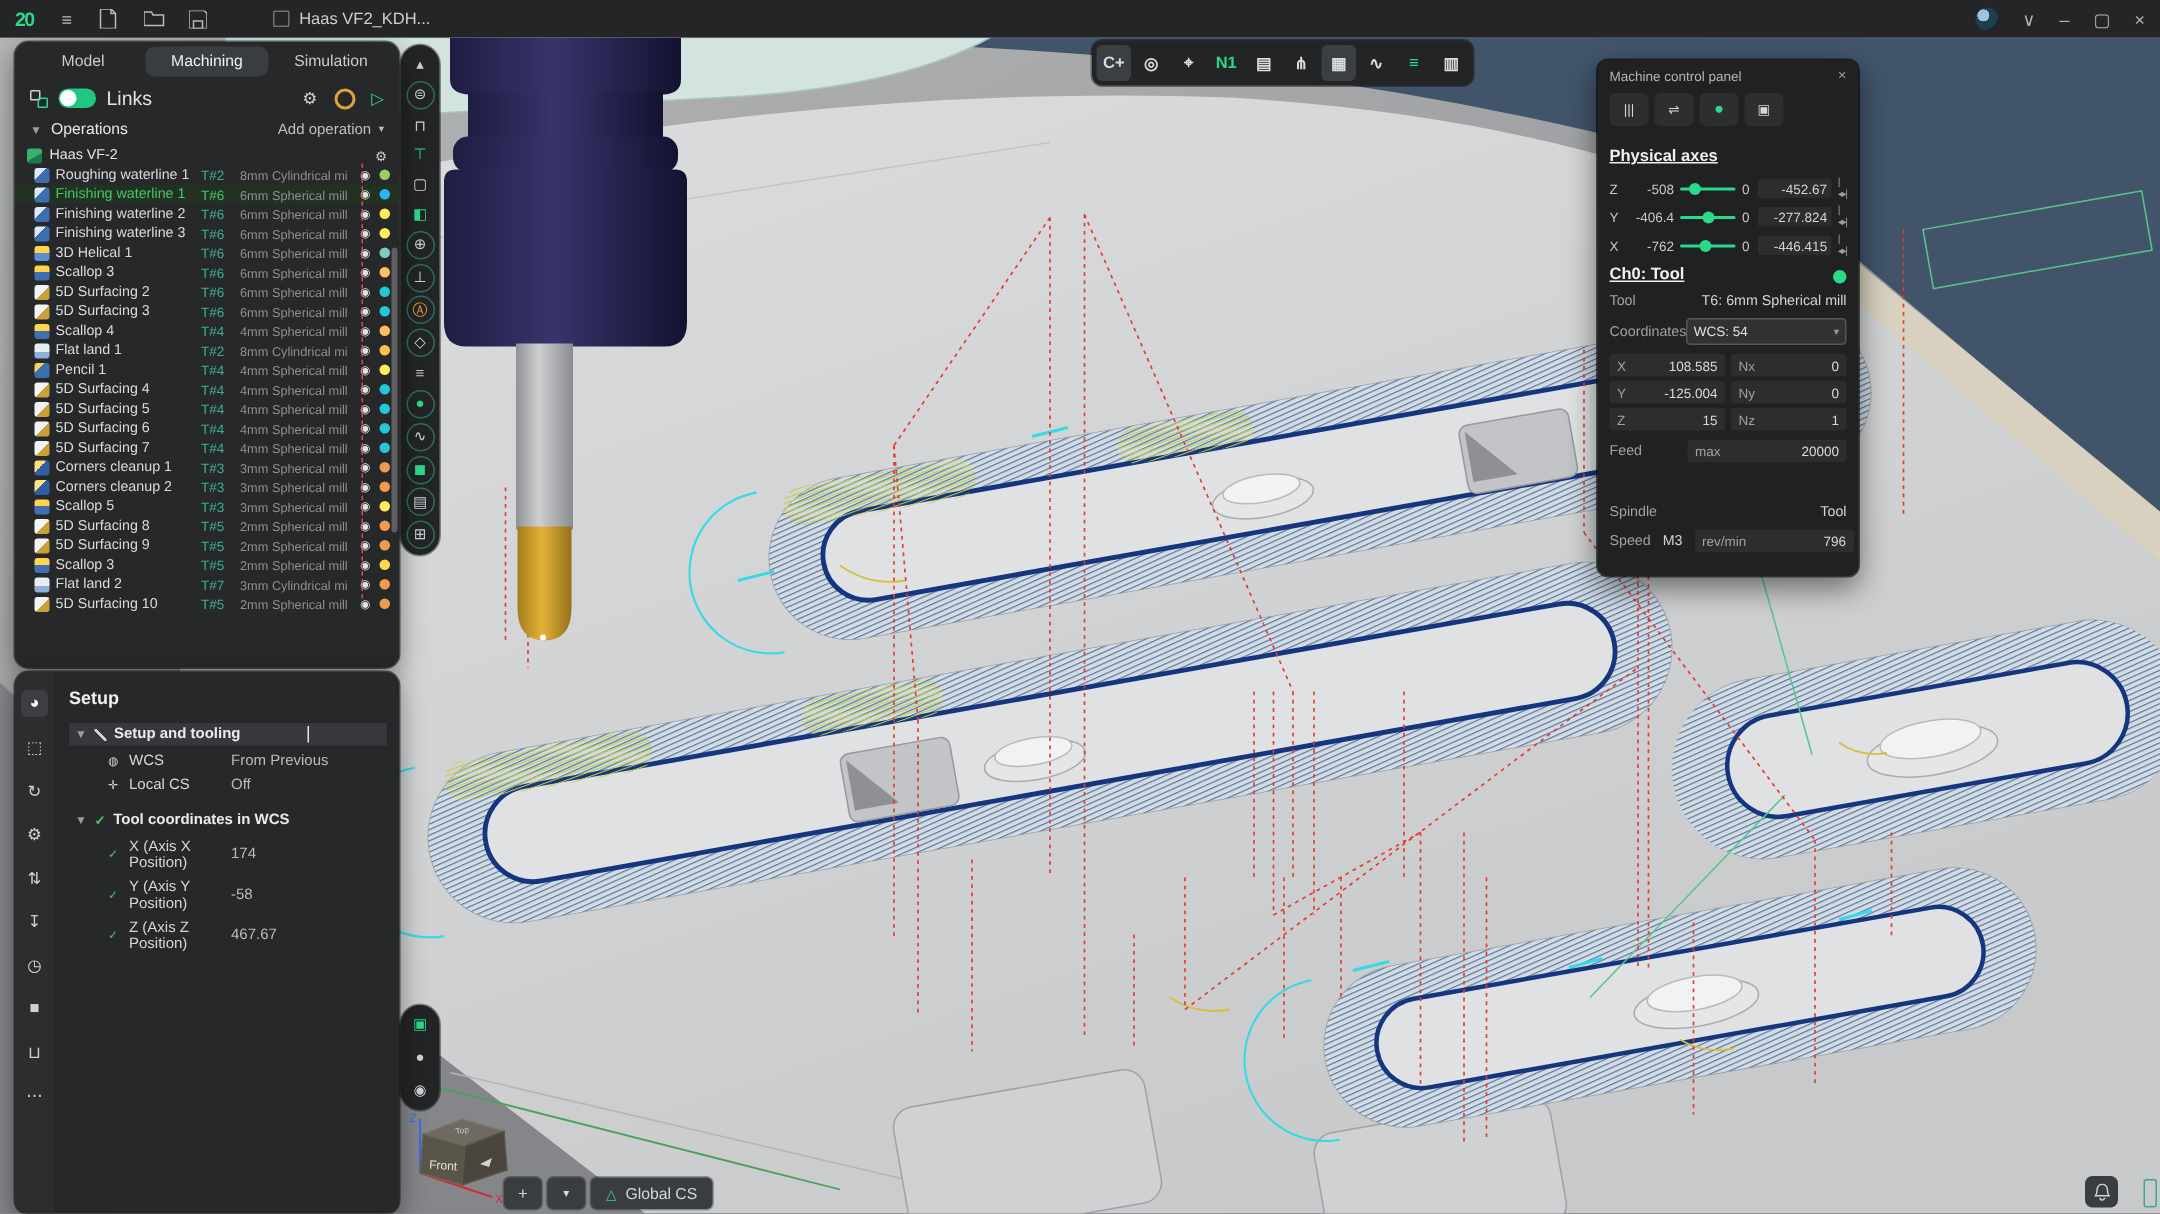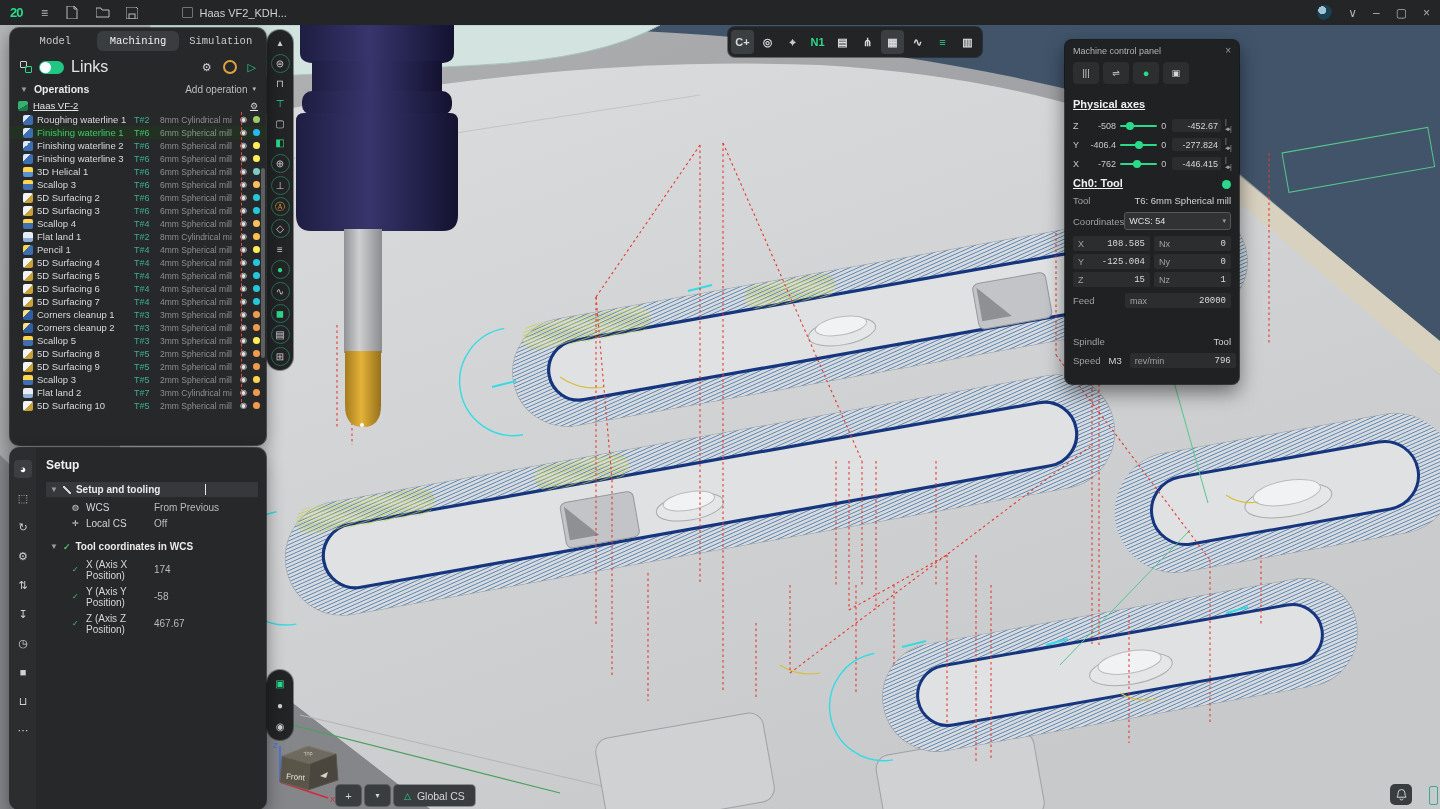--- a/index.html
+++ b/index.html
@@ -20,41 +20,41 @@
   .avatar{width:15px;height:15px;border-radius:50%;
     background:radial-gradient(circle at 35% 35%,#9fc3d8 0 28%,#1d4050 30% 70%,#102733 72%);}
   .winbtn{color:#aeb0b2;font-size:12px;line-height:1;}
 
   
   .panel{position:absolute;background:#26282a;border-radius:9px;
     box-shadow:0 0 0 1px rgba(0,0,0,.55),0 6px 18px rgba(0,0,0,.45);z-index:30;}
 
   
   #opsPanel{left:10px;top:28px;width:256px;height:417px;overflow:hidden;}
-  .tabs{display:flex;padding:3px 4px 2px;font-family:Liberation Mono, monospace;}
+  .tabs{display:flex;padding:3px 4px 2px;}
   .tab{flex:1;text-align:center;font-size:10.5px;color:#c9cbcd;padding:4px 0;border-radius:6px;}
   .tab[data-active="1"]{background:#3a3d40;color:#f0f0f0;}
   .links-row{display:flex;align-items:center;gap:7px;padding:5px 10px 4px;}
   .links-ic{width:12px;height:12px;position:relative;}
   .links-ic i{position:absolute;width:5px;height:5px;border:1px solid #cfd1d3;border-radius:1px;}
   .links-ic i:nth-child(1){left:0;top:0;}
   .links-ic i:nth-child(2){right:0;bottom:0;border-color:#2bd98a;}
   .toggle{width:25px;height:13px;border-radius:7px;background:#20c783;position:relative;}
   .toggle b{position:absolute;left:1px;top:1px;width:11px;height:11px;border-radius:50%;background:#fff;}
-  .links-row .lbl{font-size:16px;color:#e4e4e4;}
+  .links-row .lbl{font-size:13px;color:#e4e4e4;}
   .links-actions{margin-left:auto;display:flex;align-items:center;gap:11px;font-size:11px;}
   .gear{color:#d0d2d4;}
   .donut{width:10px;height:10px;border:2px solid #e0a23c;border-radius:50%;display:inline-block;}
   .play{color:#2bd98a;font-size:11px;}
   .ops-head{display:flex;align-items:center;padding:3px 10px;font-size:10.5px;}
   .ops-head .chev{color:#9a9c9e;margin-right:6px;font-size:8px;}
-  .ops-head .t{color:#e8e8e8;font-weight:bold;}
+  .ops-head .t{color:#e8e8e8;font-weight:normal;}
   .addop{margin-left:auto;color:#bdbfc1;font-size:10px;display:flex;gap:5px;align-items:center;}
   #opsListWrap{position:relative;height:326px;}
-  .mach-row{display:flex;align-items:center;gap:5px;padding:1px 8px;height:13px;font-size:9.5px;color:#e6e6e6;text-decoration:underline;}
+  .mach-row{display:flex;align-items:flex-end;gap:5px;padding:1px 8px;height:13px;font-size:9.5px;color:#e6e6e6;}
   .mach-ic{width:10px;height:10px;background:linear-gradient(150deg,#38b070 55%,#1d7a4a 55%);border-radius:2px;}
   .mach-row .gear{margin-left:auto;font-size:9px;color:#cfcfcf;}
   .op-row{display:flex;align-items:center;gap:4px;height:13px;padding:0 6px 0 13px;font-size:9.5px;color:#dadada;}
   .op-row[data-sel="1"]{background:#233122;}
   .op-row[data-sel="1"] .op-name,.op-row[data-sel="1"] .op-tool{color:#43c56b;}
   .op-icon{width:10px;height:10px;border-radius:2px;flex:none;background:#3d6fb0;}
   .op-row[data-icon="waterline"] .op-icon{background:linear-gradient(135deg,#dde9fa 40%,#3d6fb0 40%);}
   .op-row[data-icon="helical"]  .op-icon{background:linear-gradient(180deg,#ffd54f 45%,#5a8fd0 45%);}
   .op-row[data-icon="scallop"]  .op-icon{background:linear-gradient(180deg,#ffd54f 45%,#3f6fae 45%);}
   .op-row[data-icon="surf"]     .op-icon{background:linear-gradient(135deg,#f2f4f6 52%,#c8a238 52%);}
@@ -133,21 +133,21 @@
   .ch0 .dot{margin-left:auto;width:9px;height:9px;border-radius:50%;background:#2bd98a;}
   .mcp-row{display:flex;align-items:center;font-size:9.5px;color:#9fa1a3;margin:6px 0;}
   .mcp-row .rv{margin-left:auto;color:#d2d4d6;}
   .mcp-select{margin-left:auto;width:98px;height:16px;background:#303234;border:1px solid #55585a;
     border-radius:3px;display:flex;align-items:center;padding:0 4px;font-size:9px;color:#e0e0e0;}
   .mcp-select .dd{margin-left:auto;color:#9a9c9e;font-size:7px;}
   .coord-grid{display:flex;flex-direction:column;gap:3px;margin:4px 0;}
   .coord-line{display:flex;gap:4px;}
   .pill{flex:1;height:15px;background:#2b2d2f;border-radius:2px;display:flex;align-items:center;
     padding:0 5px;font-size:9px;color:#9fa1a3;}
-  .pill .pv{margin-left:auto;color:#d8dadc;font-family:Liberation Mono, monospace;}
+  .pill .pv{margin-left:auto;color:#d8dadc;}
   .feed-row{display:flex;align-items:center;font-size:9.5px;color:#9fa1a3;margin:6px 0;}
   .feed-row .pill{flex:none;width:96px;margin-left:auto;}
   .speed-row{display:flex;align-items:center;gap:8px;font-size:9.5px;color:#9fa1a3;margin:4px 0;}
   .speed-row .m3{color:#d2d4d6;margin-left:auto;}
   .speed-row .pill{flex:none;width:96px;}
 
   
   #bottombar{position:absolute;left:336px;top:785px;display:flex;gap:4px;z-index:20;align-items:center;}
   .bbtn{height:21px;background:#3a3d40;border-radius:4px;color:#d5d7d9;font-size:11px;
     display:flex;align-items:center;justify-content:center;box-shadow:0 0 0 1px rgba(0,0,0,.3);}

